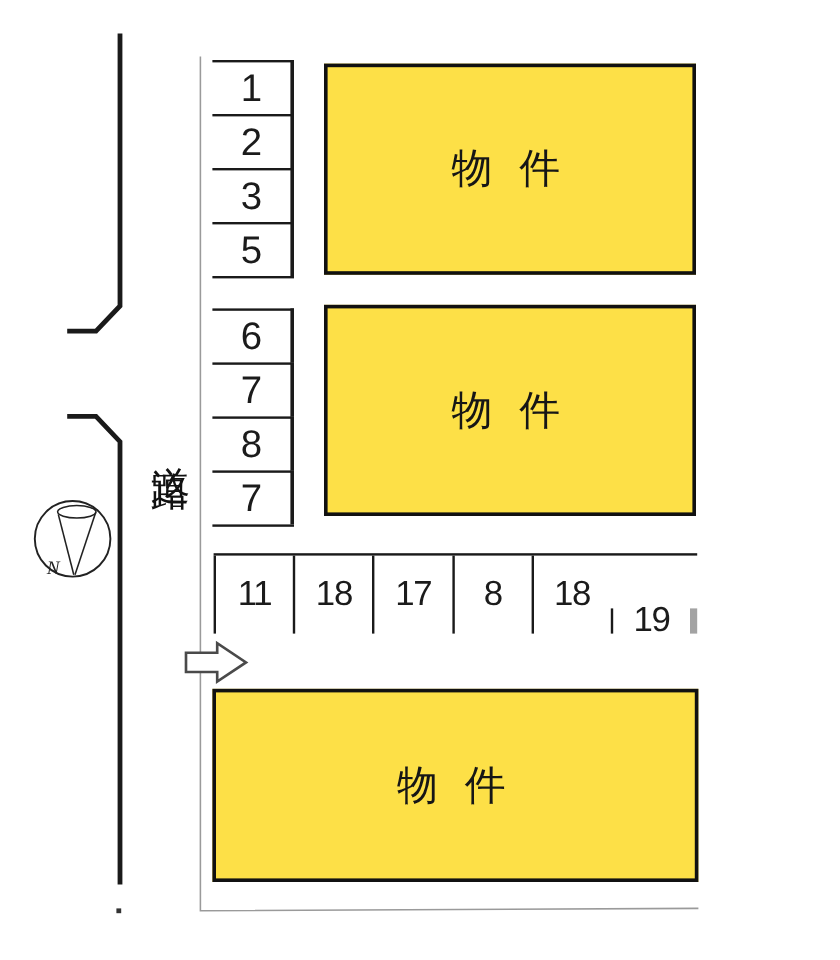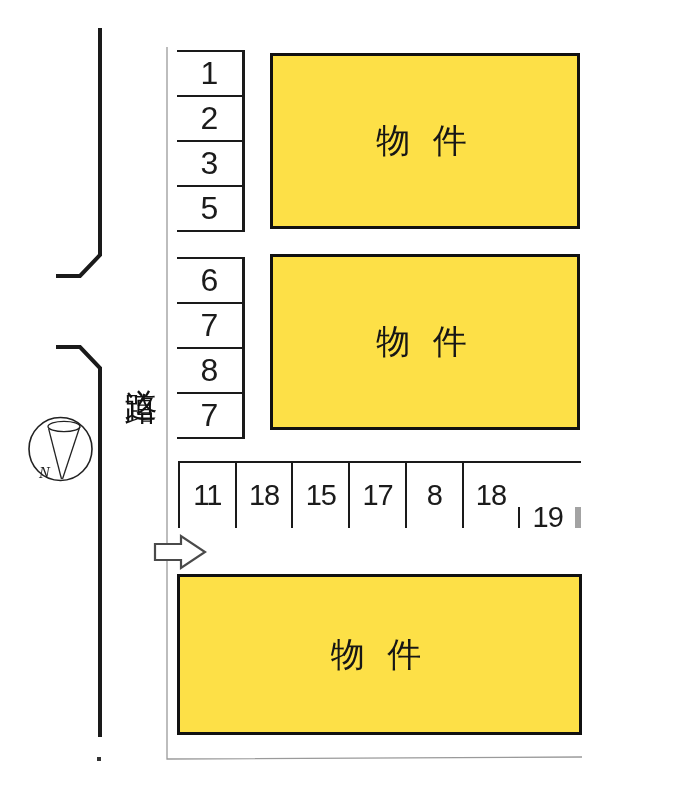--- a/index.html
+++ b/index.html
@@ -92,21 +92,20 @@
   <div id="strip-b" class="strip">
     <div class="stall">6</div>
     <div class="stall">7</div>
     <div class="stall">8</div>
     <div class="stall">7</div>
   </div>
 
   <div id="row-stalls">
     <div class="rstall">11</div>
     <div class="rstall">18</div>
-    <div class="rstall">15</div>
     <div class="rstall">17</div>
     <div class="rstall">8</div>
     <div class="rstall">18</div>
     <div class="rstall">19</div>
   </div>
 
   <div id="building-top" class="building">
     <span class="blabel">物 件</span>
   </div>
   <div id="building-middle" class="building">

